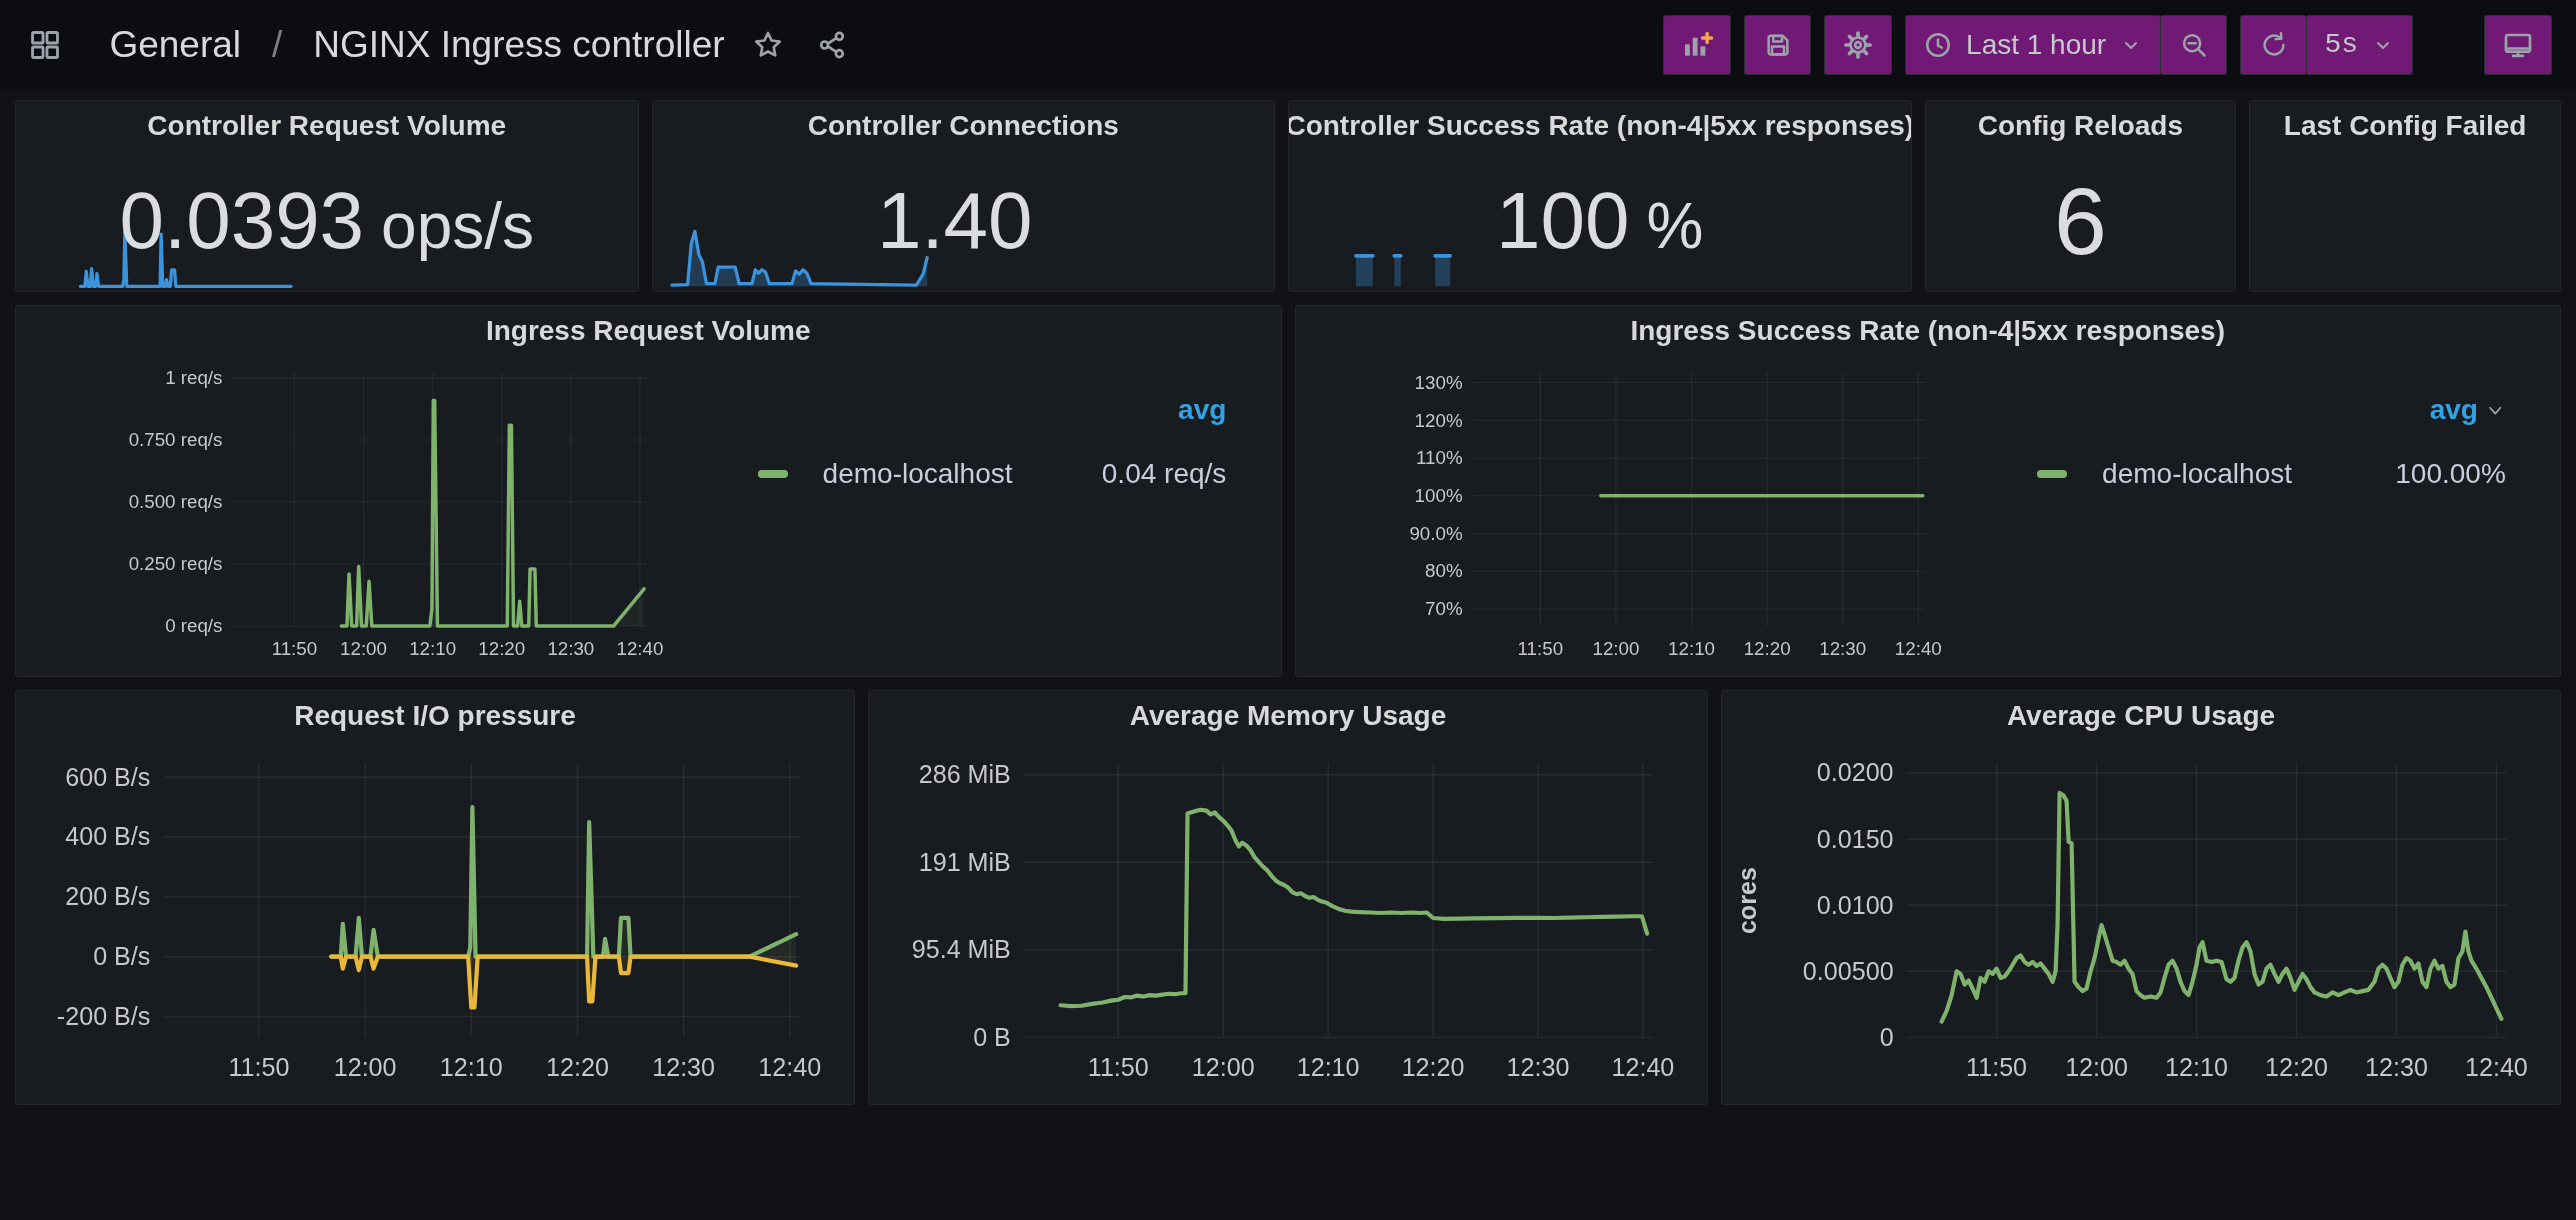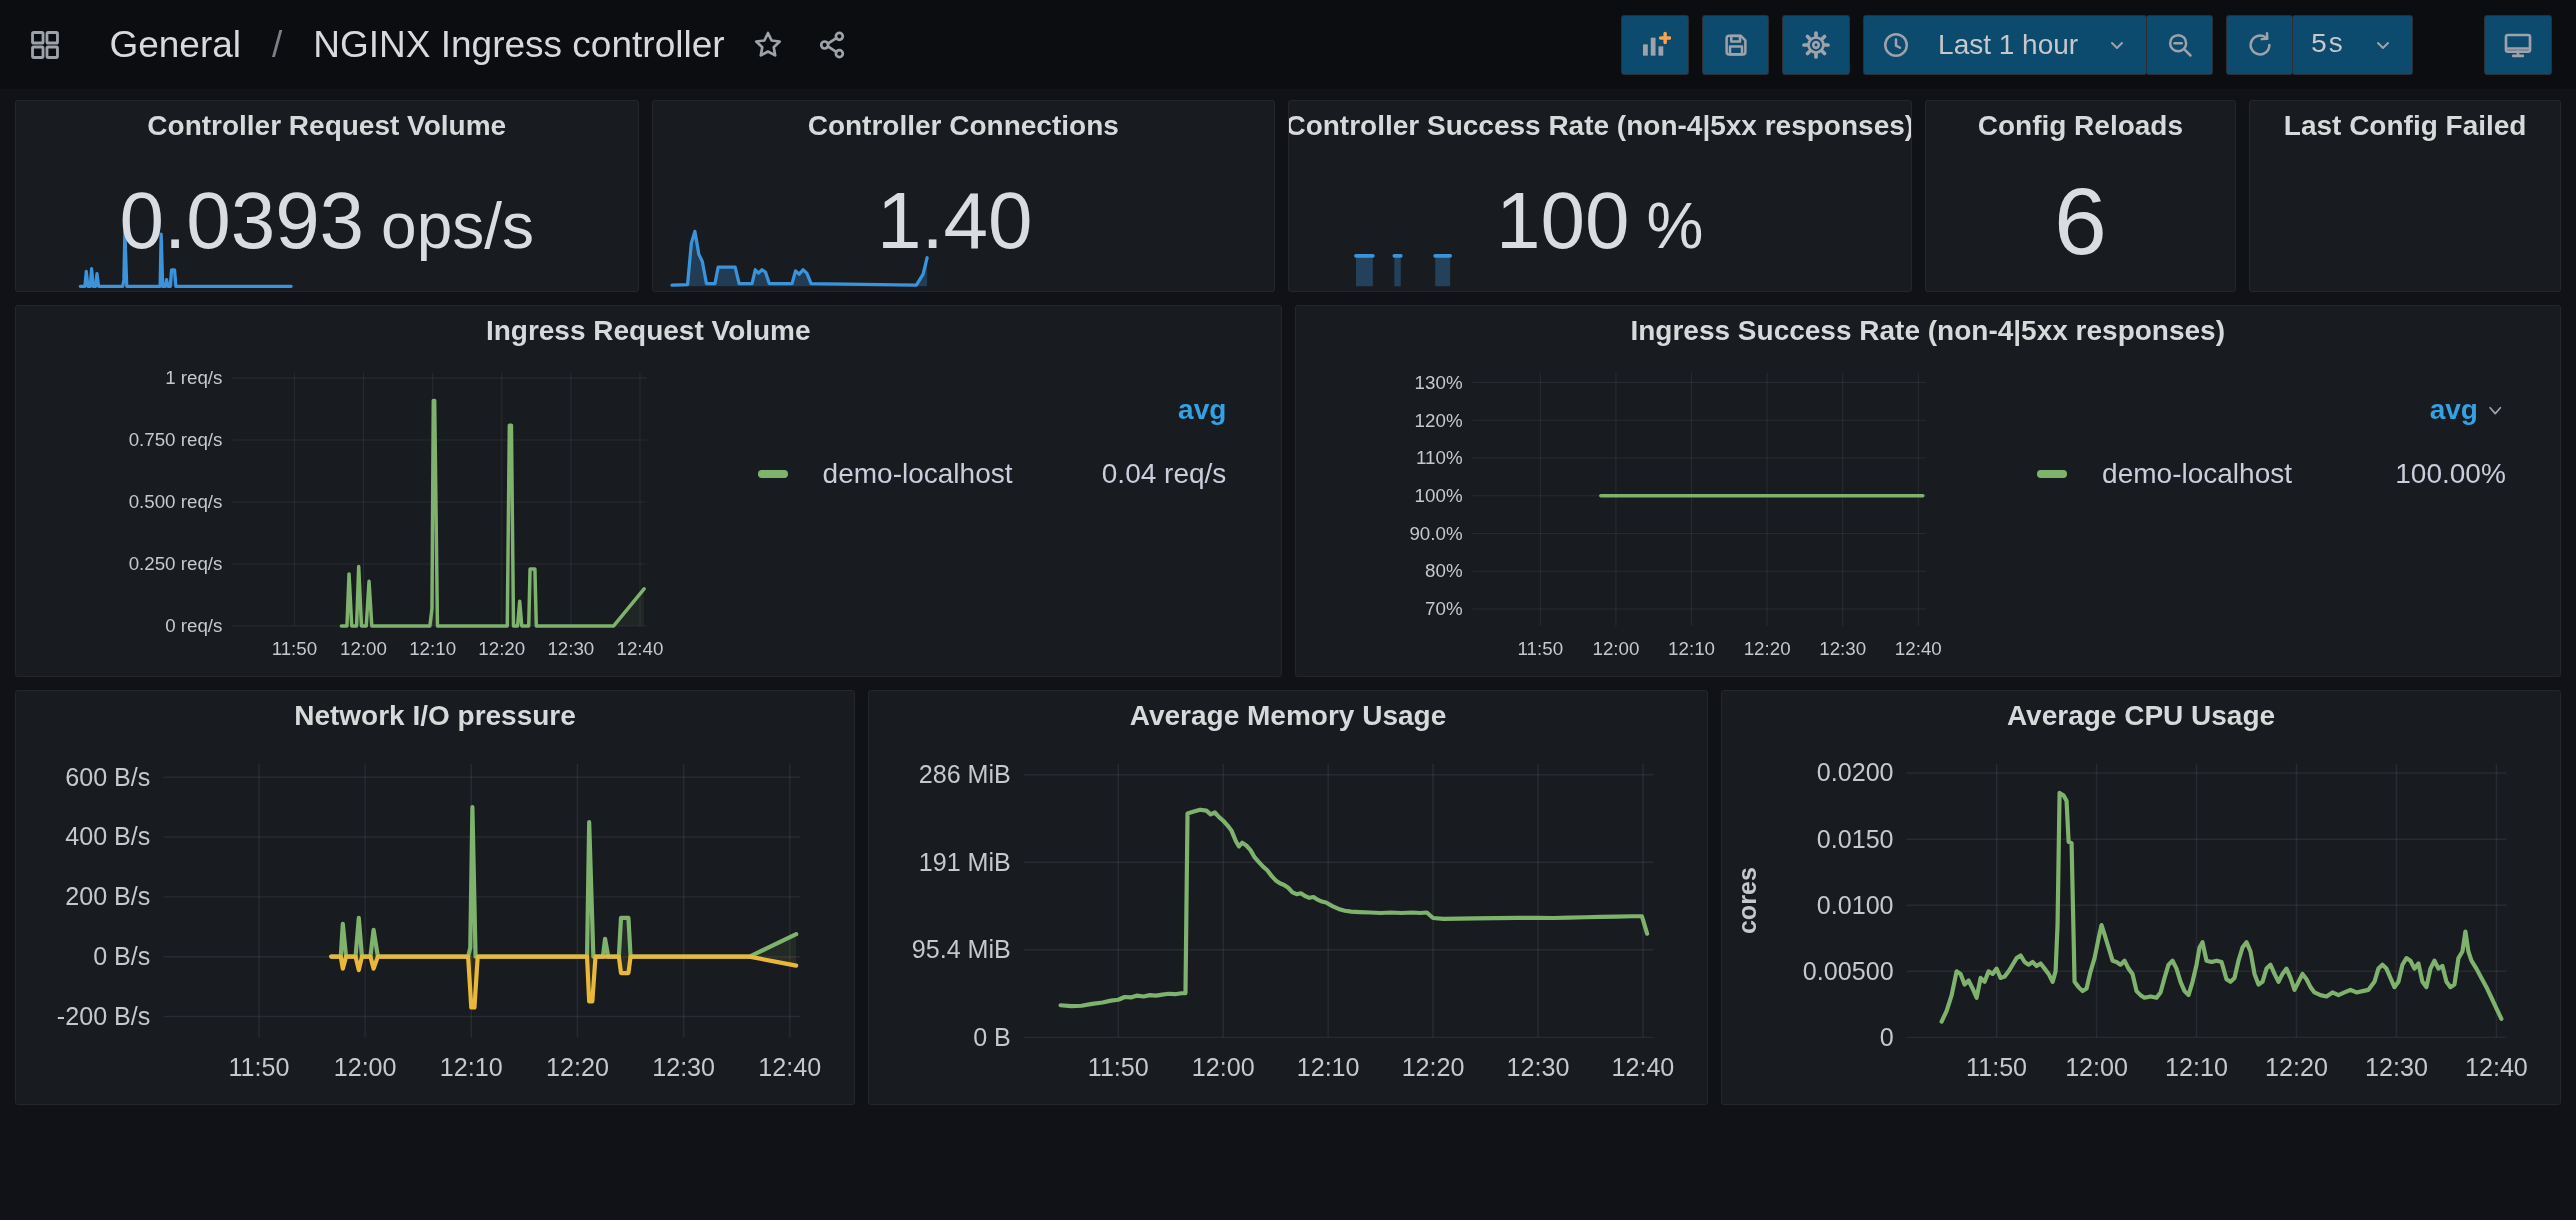--- a/index.html
+++ b/index.html
@@ -8,23 +8,23 @@
 
   
   header { height:89px; background:#0c0d10; display:flex; align-items:center;
     justify-content:space-between; padding:0 24px; }
   .nav-left { display:flex; align-items:center; gap:24px; }
   .crumb { display:flex; align-items:flex-end; gap:31px; font-size:37px; font-weight:500; color:#D8D9DA;margin-left:20px; }
   .crumb .sep { color:#7b7f87; font-weight:400; }
   .icon-btn { background:none; border:none; cursor:pointer; display:flex; align-items:center;
     justify-content:center; padding:3.7px; }
   .nav-right { display:flex; align-items:center; gap:13px; }
-  .tb-btn { height:60px; min-width:67px; background:#0c4a6e; border:0.9px solid #2c2f36;
+  .tb-btn { height:60px; min-width:67px; background:#701a75; border:0.9px solid #2c2f36;
     border-radius:2.8px; display:flex; align-items:center; justify-content:center;
-    gap:27px; color:#C7C8CC; font-size:28px; font-weight:500; cursor:pointer; padding:0 17px; }
+    gap:13px; color:#C7C8CC; font-size:28px; font-weight:500; cursor:pointer; padding:0 17px; }
   .btn-group { display:flex; }
   .btn-group .tb-btn + .tb-btn { margin-left:-0.9px;font-family:Liberation Mono, monospace; }
   .kiosk-gap { margin-left:58px; }
   svg.ic { stroke:#9DA2AB; fill:none; stroke-width:2; stroke-linecap:round; stroke-linejoin:round; }
 
   
   .dashboard { padding:11.2px 15px 11.2px; display:flex; flex-direction:column; gap:13px; }
   .row { display:grid; gap:13px; }
   .row1 { grid-template-columns:6fr 6fr 6fr 3fr 3fr; height:192px; }
   .row2 { grid-template-columns:1fr 1fr; height:372px; }
@@ -315,21 +315,21 @@
             <span class="legend-name">demo-localhost</span>
             <span class="legend-val">100.00%</span>
           </div>
         </div>
       </div>
     </div>
   </section>
 
   <section class="row row3">
     <div class="panel">
-      <div class="panel-title">Network I/O pressure</div>
+      <div class="panel-title">Request I/O pressure</div>
       <div class="graph-body">
         <svg class="chart" viewBox="0 0 882.65625 376">
             <line x1="254.6984375" y1="18" x2="254.6984375" y2="312" stroke="rgba(204,204,220,0.09)" stroke-width="1.6"></line>
             <text x="254.6984375" y="354" fill="#C7C8CC" font-size="27" text-anchor="middle">11:50</text>
             <line x1="368.80781249999995" y1="18" x2="368.80781249999995" y2="312" stroke="rgba(204,204,220,0.09)" stroke-width="1.6"></line>
             <text x="368.80781249999995" y="354" fill="#C7C8CC" font-size="27" text-anchor="middle">12:00</text>
             <line x1="482.9171875" y1="18" x2="482.9171875" y2="312" stroke="rgba(204,204,220,0.09)" stroke-width="1.6"></line>
             <text x="482.9171875" y="354" fill="#C7C8CC" font-size="27" text-anchor="middle">12:10</text>
             <line x1="597.0265625" y1="18" x2="597.0265625" y2="312" stroke="rgba(204,204,220,0.09)" stroke-width="1.6"></line>
             <text x="597.0265625" y="354" fill="#C7C8CC" font-size="27" text-anchor="middle">12:20</text>

